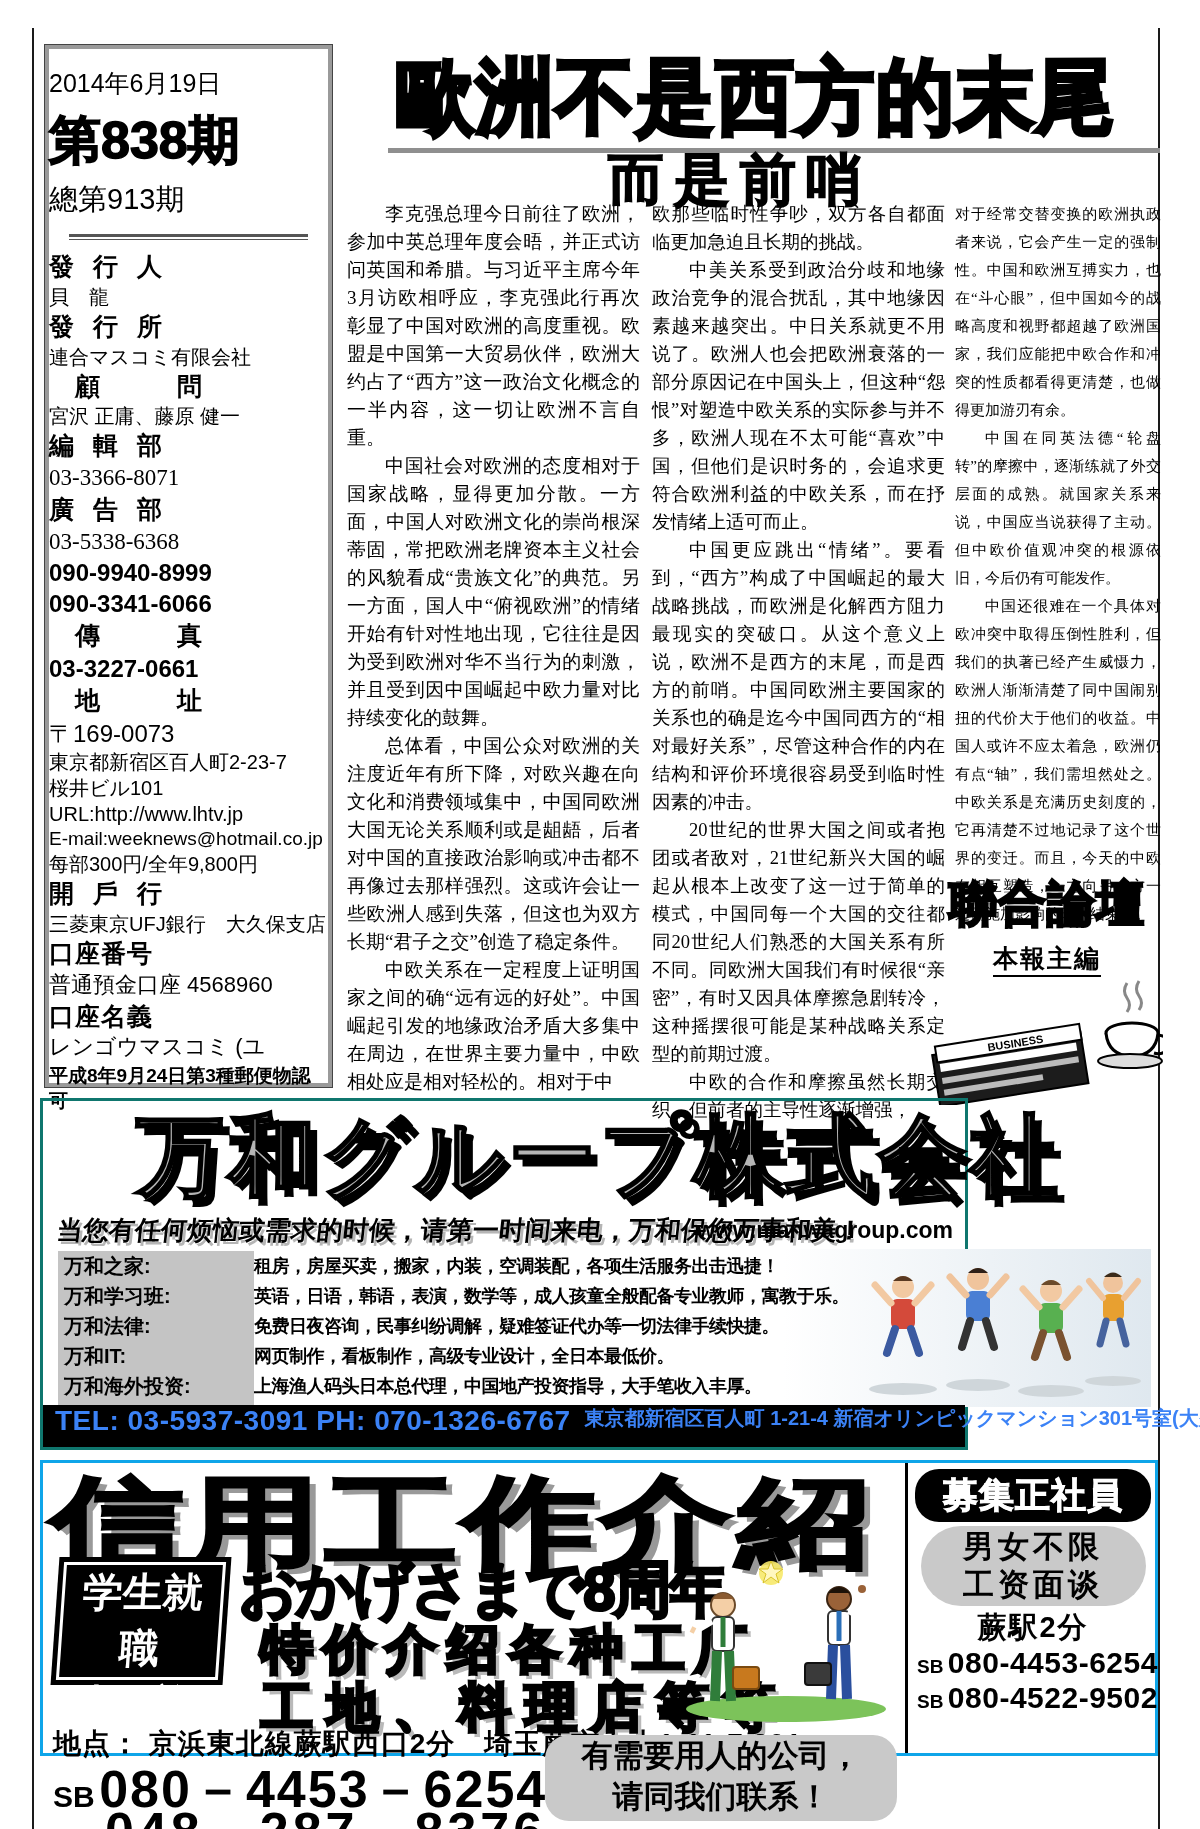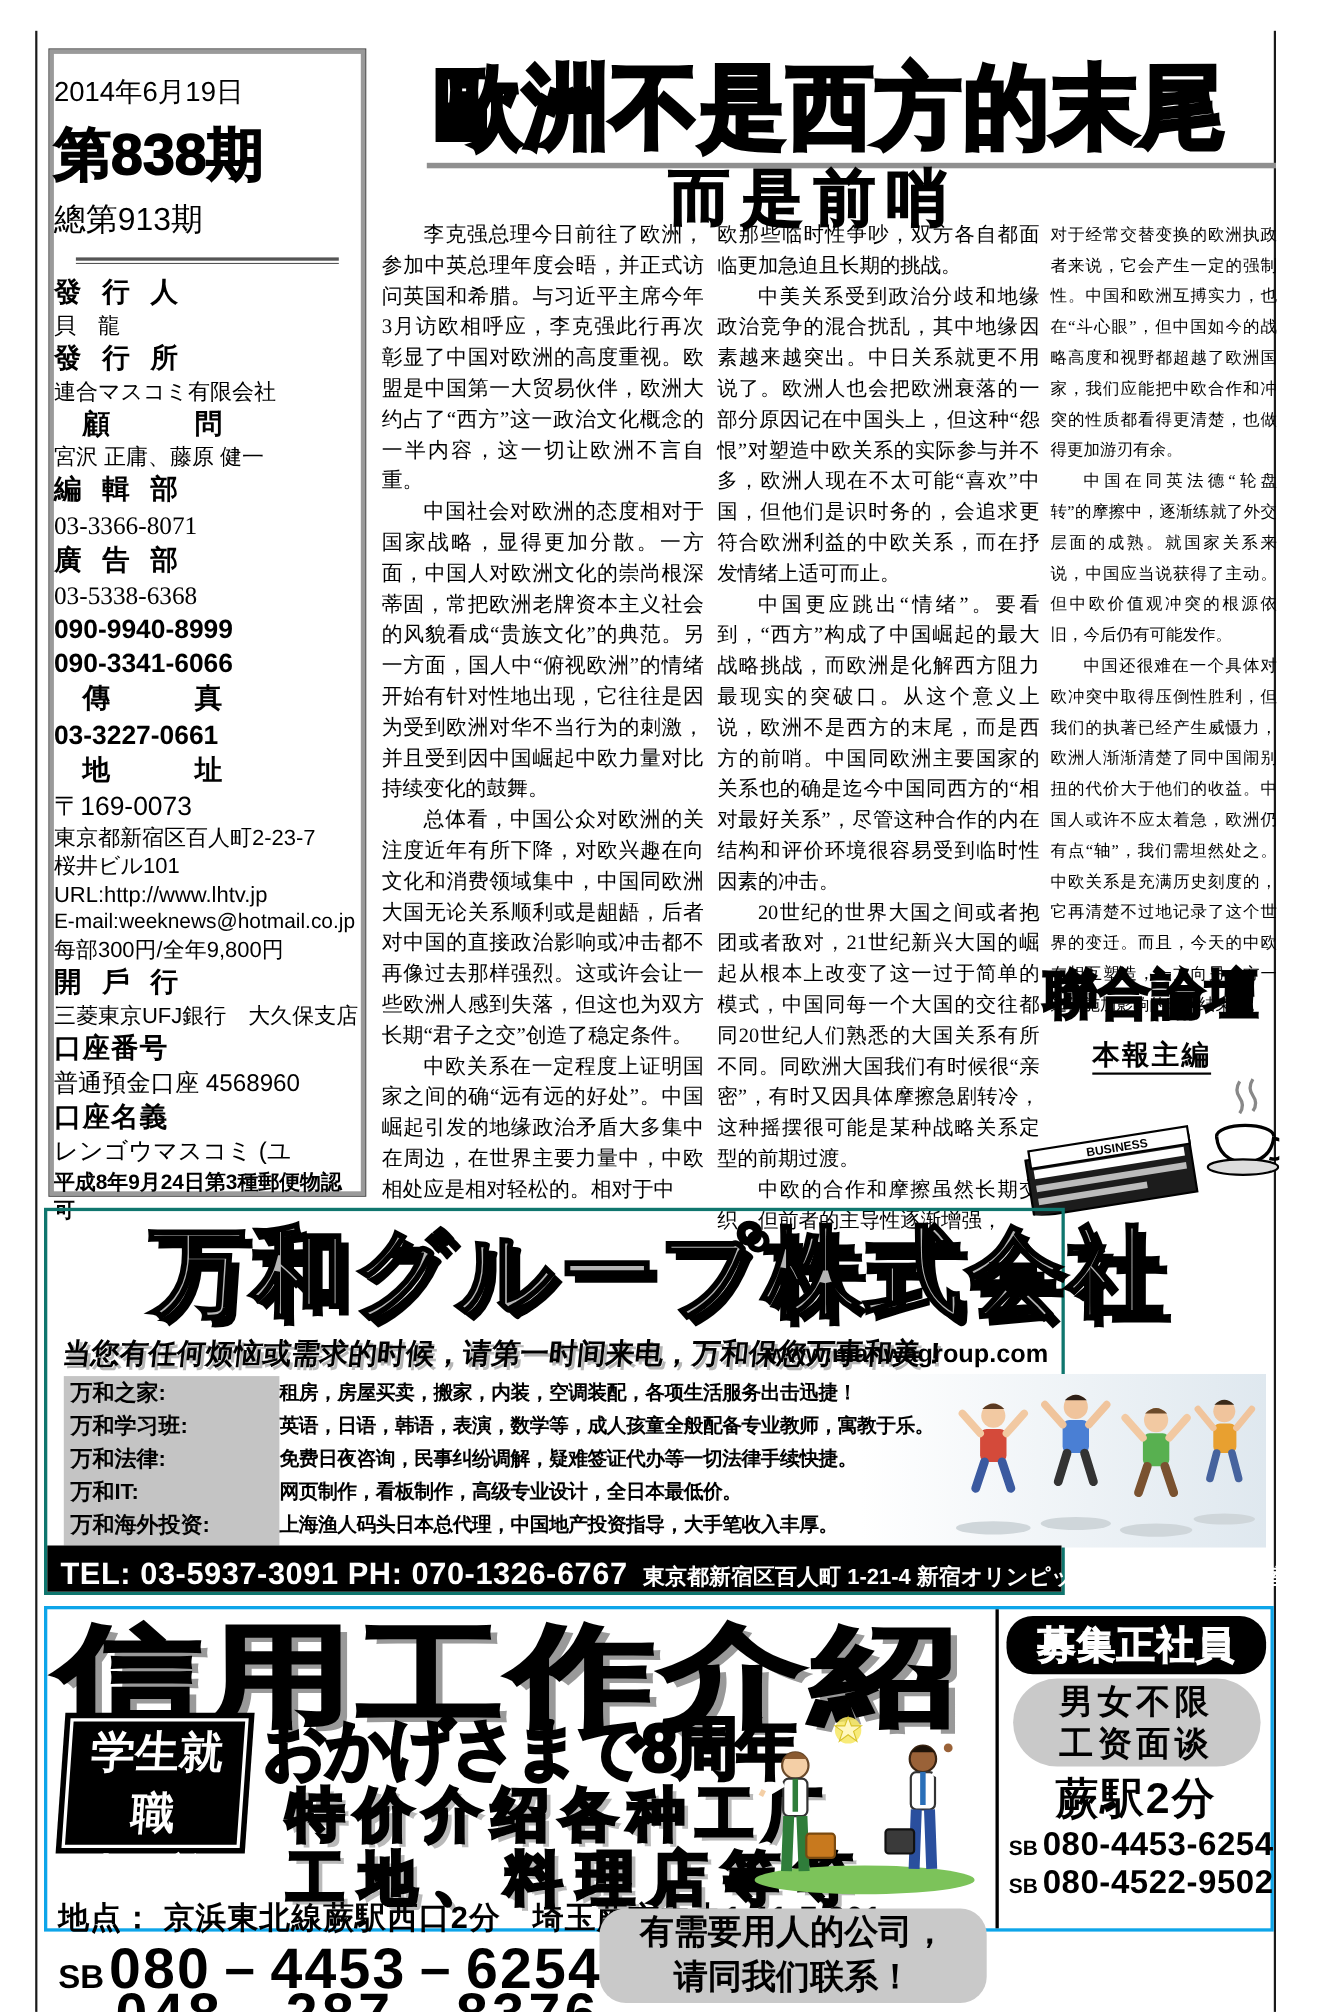--- a/index.html
+++ b/index.html
@@ -45,22 +45,22 @@
      white-space:nowrap;color:#b5b5b5;-webkit-text-stroke:2.5px #000;text-shadow:8px 8px 0 #000;
      letter-spacing:4px;}
   #ad1-tagline{left:14px;top:112px;font-size:26px;font-weight:bold;transform:skewX(-6deg);
      text-shadow:3px 3px 0 #b5b5b5;white-space:nowrap;}
   #ad1-url{right:12px;top:116px;font-size:23px;font-weight:bold;}
   #ad1-labelbg{left:15px;top:150px;width:196px;height:154px;background:#c4c4c4;}
   .svc-row{position:absolute;left:15px;height:30px;white-space:nowrap;}
   .svc-label{display:inline-block;width:196px;font-size:20px;font-weight:bold;padding-left:6px;box-sizing:border-box;}
   .svc-desc{display:inline-block;font-size:18px;font-weight:bold;letter-spacing:-0.5px;vertical-align:top;padding-top:1px;}
   #ad1-photo{left:740px;top:148px;width:368px;height:158px;z-index:0;}
-  #ad1-bar{left:0;bottom:0;width:100%;height:42px;background:#000;color:#ffffff;white-space:nowrap;
-     display:flex;align-items:flex-end;padding-left:12px;box-sizing:border-box;}
+  #ad1-bar{left:0;bottom:0;width:100%;height:42px;background:#000;color:#3b82f6;white-space:nowrap;
+     display:flex;align-items:flex-start;padding-left:12px;box-sizing:border-box;}
   #ad1-bar .tel{font-size:28px;font-weight:bold;letter-spacing:0.5px;}
   #ad1-bar .addr{font-size:20px;font-weight:bold;margin-left:14px;}
   
   #ad2{left:40px;top:1460px;width:1118px;height:296px;border:3px solid #0ea5e9;box-sizing:border-box;}
   #ad2-title{left:8px;top:-6px;font-size:100px;font-weight:bold;white-space:nowrap;
      -webkit-text-stroke:3px #000;text-shadow:6px 6px 0 #999;letter-spacing:4px;
      transform:scaleX(1.32);transform-origin:left top;}
   #ad2-students{left:12px;top:94px;width:172px;height:128px;background:#000;transform:skewX(-4deg);}
   #ad2-students .inner{position:absolute;inset:5px;border:3px solid #fff;color:#fff;text-align:center;
      font-family:"Liberation Serif","DejaVu Serif",serif;font-weight:bold;font-size:40px;line-height:56px;}
@@ -77,21 +77,21 @@
   #ad2-phone2{left:62px;top:342px;font-size:52px;font-weight:bold;letter-spacing:4px;line-height:1;}
   #ad2-contact{left:502px;top:272px;width:352px;height:86px;background:#c9c9c9;border-radius:24px;
      text-align:center;font-size:31px;font-weight:bold;line-height:41px;}
   #ad2-divider{left:862px;top:0;width:3px;height:100%;background:#000;}
   #ad2-right{left:868px;top:0;width:244px;height:100%;}
   #ad2-badge{margin:6px 4px 4px;background:#000;color:#fff;border-radius:24px;text-align:center;
      font-size:35px;font-weight:bold;letter-spacing:1px;padding:3px 0;-webkit-text-stroke:1px #fff;}
   #ad2-rdesc{margin:2px 6px;font-size:26px;font-weight:bold;text-align:justify;line-height:34px;}
   #ad2-oval{margin:4px auto 0;width:225px;background:#c9c9c9;border-radius:45px;text-align:center;
      font-size:31px;font-weight:bold;line-height:38px;padding:2px 0;letter-spacing:4px;}
-  #ad2-station{text-align:center;font-size:39px;font-weight:bold;margin-top:2px;letter-spacing:2px;}
+  #ad2-station{text-align:center;font-size:29px;font-weight:bold;margin-top:2px;letter-spacing:2px;}
   .sb-line{white-space:nowrap;padding-left:6px;line-height:30px;}
   .sb-line .pfx{font-size:19px;font-weight:bold;}
   .sb-line .num{font-size:30px;font-weight:bold;letter-spacing:0.5px;}
 </style>
 </head>
 <body>
 
 <div id="page">
   <div class="vline" style="left:32px;"></div>
   <div class="vline" style="left:1158px;"></div>

